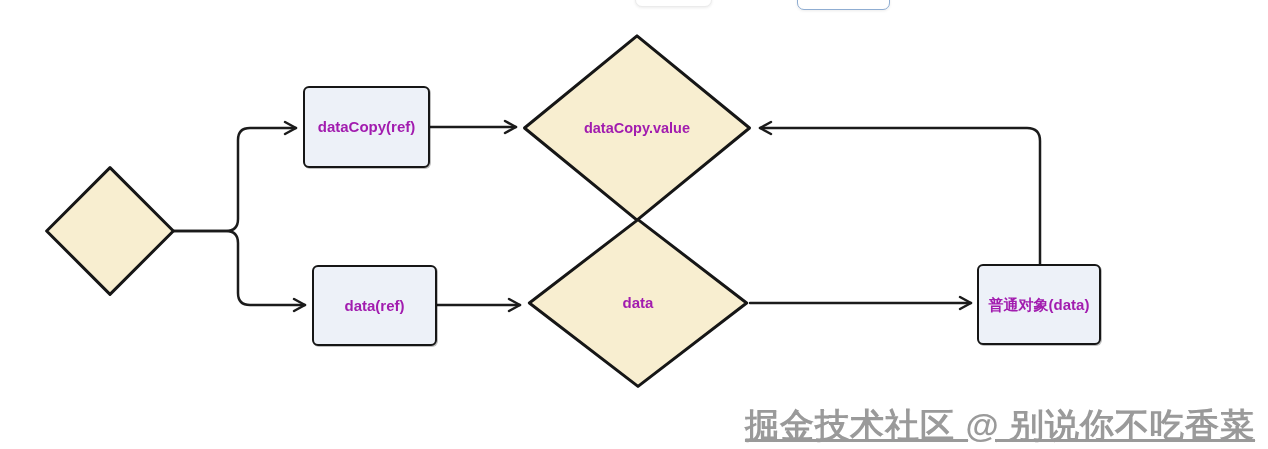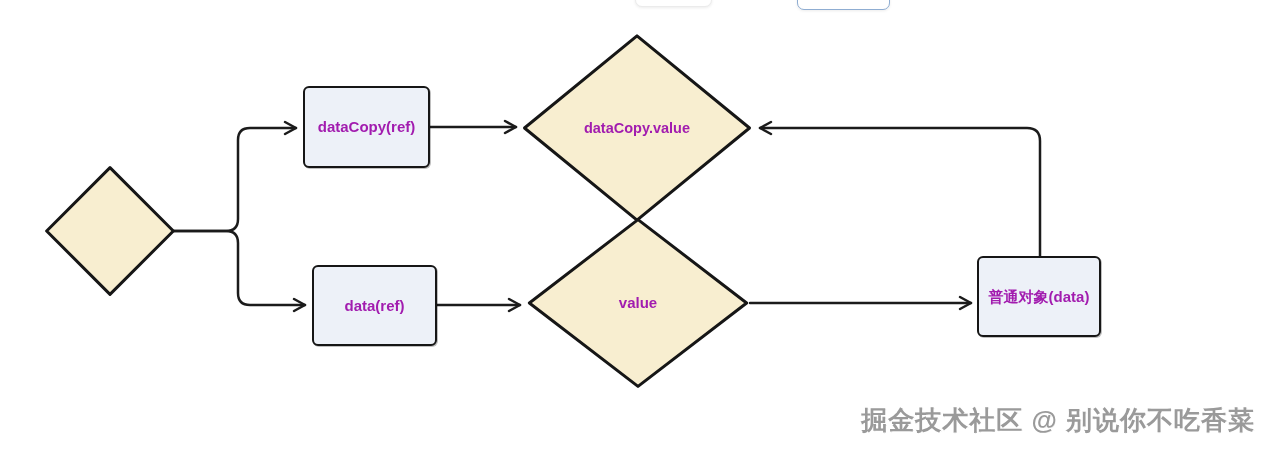--- a/index.html
+++ b/index.html
@@ -46,32 +46,33 @@
     box-shadow: 1px 1px 0 rgba(0,0,0,0.25);
   }
 
   
   .n-start     { left: 44px;  top: 165px; width: 132px; height: 132px; }
   .n-datacopy  { left: 303px; top: 86px;  width: 127px; height: 82px; }
   .n-data      { left: 312px; top: 265px; width: 125px; height: 81px; align-items: center; }
   .n-deepclone { left: 521px; top: 33px;  width: 232px; height: 190px; }
   .n-deepclone .label { font-size: 14.5px; line-height: 27px; width: 170px; }
   .n-toraw     { left: 526px; top: 217px; width: 224px; height: 172px; }
-  .n-plain     { left: 977px; top: 256px; width: 124px; height: 81px; }
+  .n-plain     { left: 977px; top: 264px; width: 124px; height: 81px; }
 
   .watermark {
     position: absolute;
     right: 13px;
     top: 403px;
-    font-size: 26px;
+    font-size: 34px;
     font-weight: bold;
     letter-spacing: 1px;
     color: #9a9a9a;
     text-shadow: 2px 2px 0 #ffffff, 1px 1px 0 #efefef;
     white-space: nowrap;
+    text-decoration: underline;
   }
 </style>
 </head>
 <body>
 
 <div class="stage">
 
   <div class="top-btn plain"></div>
   <div class="top-btn primary"></div>
 
@@ -109,21 +110,21 @@
     </svg>
     <div class="label">
       <div>dataCopy.value</div>
     </div>
   </div>
 
   <div class="node n-toraw">
     <svg class="shape" viewBox="0 0 100 100" preserveAspectRatio="none">
       <polygon points="50,1.5 98.5,50 50,98.5 1.5,50" stroke="#161616" stroke-width="3" vector-effect="non-scaling-stroke" stroke-linejoin="round" fill="#f8eed0"></polygon>
     </svg>
-    <div class="label">value</div>
+    <div class="label">data</div>
   </div>
 
   <div class="node rect-node n-plain" style="background: rgb(237, 241, 248);">
     <div class="label">普通对象(data)</div>
   </div>
 
   <div class="watermark">掘金技术社区 @ 别说你不吃香菜</div>
 
 </div>
 

